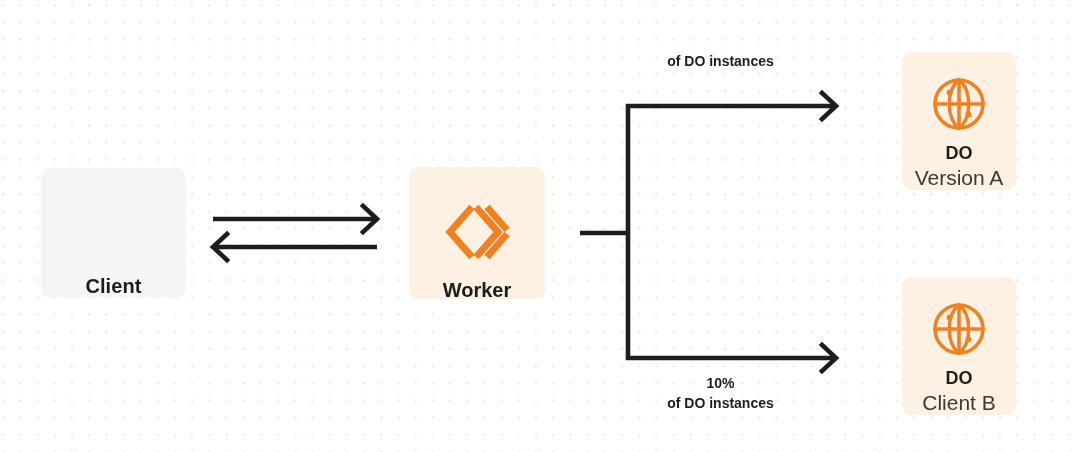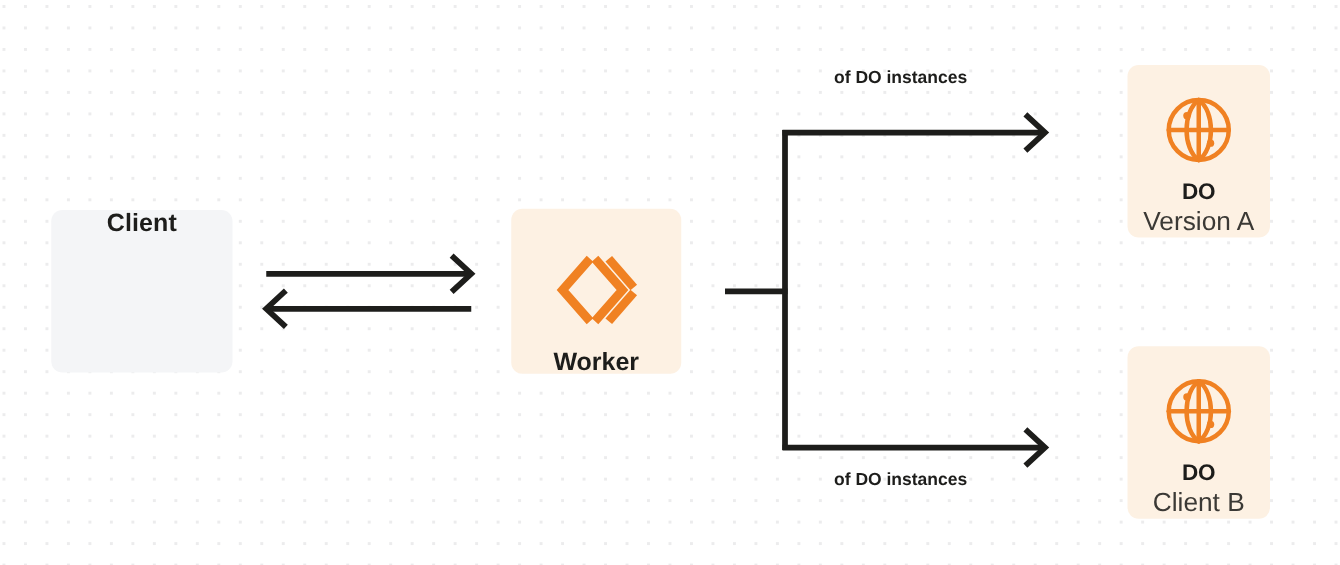--- a/index.html
+++ b/index.html
@@ -27,21 +27,21 @@
     background-position: 2px 4px;
   }
 
   
   .node {
     position: absolute;
     border-radius: 9px;
     display: flex;
     flex-direction: column;
     align-items: center;
-    justify-content: flex-start;
+    justify-content: flex-end;
   }
 
   .node-client {
     left: 41px;
     top: 168px;
     width: 145px;
     height: 130px;
     background: #f4f5f7;
   }
   .node-client .node-title {
@@ -144,20 +144,21 @@
     <line x1="626" y1="358" x2="836" y2="358"></line>
     <polyline points="822,345 836,358 822,371" stroke-linecap="square" stroke-linejoin="miter"></polyline>
   </g>
 </svg>
 
 <div class="edge-label edge-label-top">
   <div>of DO instances</div>
 </div>
 
 <div class="edge-label edge-label-bot">
+  <div>10%</div>
   <div>of DO instances</div>
 </div>
 
 <div class="node node-client">
   <div class="node-title">Client</div>
 </div>
 
 <div class="node node-worker">
   <span class="icon-wrap">
     <svg width="66" height="62" viewBox="0 0 66 62" fill="none" stroke="#f08122" stroke-width="7" stroke-linejoin="miter" stroke-linecap="butt">

